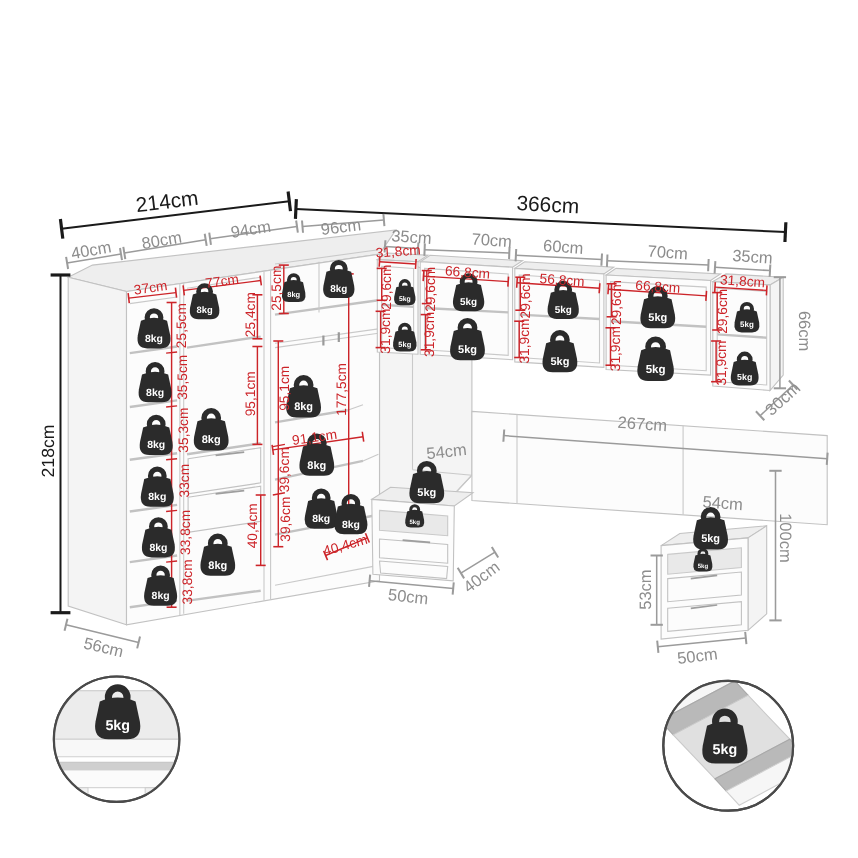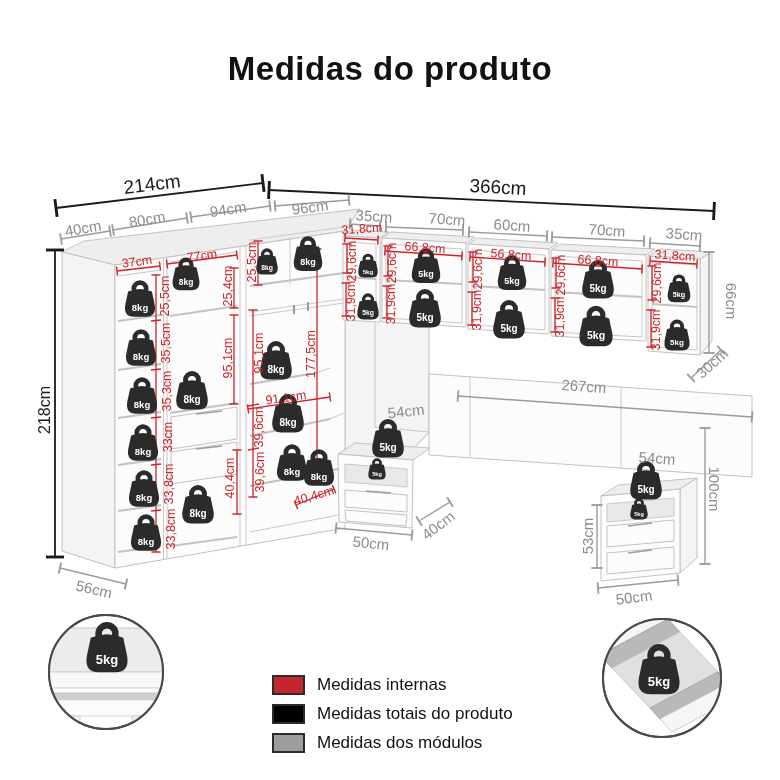--- a/index.html
+++ b/index.html
@@ -28,21 +28,20 @@
   .fur-side{fill:#f4f4f4;stroke:#c2c2c2;stroke-width:1;}
   .fur-in{fill:none;stroke:#c9c9c9;stroke-width:1;}
   .shelf{stroke:#c2c2c2;stroke-width:2.2;fill:none;}
   .niche{fill:#e9e9e9;stroke:#c9c9c9;stroke-width:1;}
 </style>
 </head>
 <body>
 
 <div id="stage">
 
-  <h1 id="page-title">Medidas do produto</h1>
 
   <svg id="scene" width="780" height="780" viewBox="0 0 780 780">
     <defs>
       <marker id="tb" markerWidth="12" markerHeight="12" refX="6" refY="6" orient="auto">
         <path d="M6,1 L6,11" stroke="#1a1a1a" stroke-width="1.6"></path>
       </marker>
       <marker id="tg" markerWidth="12" markerHeight="12" refX="6" refY="6" orient="auto">
         <path d="M6,2 L6,10" stroke="#9b9b9b" stroke-width="1.3"></path>
       </marker>
       <marker id="tr" markerWidth="10" markerHeight="10" refX="5" refY="5" orient="auto">
@@ -452,28 +451,14 @@
       <div class="dim-label internal" style="left: 478px; top: 269px; transform: translate(-50%, -50%) rotate(-90deg);">29,6cm</div>
       <div class="dim-label internal" style="left: 477px; top: 310px; transform: translate(-50%, -50%) rotate(-90deg);">31,9cm</div>
       <div class="dim-label internal" style="left: 598px; top: 261px; transform: translate(-50%, -50%) rotate(4deg);">66,8cm</div>
       <div class="dim-label internal" style="left: 561px; top: 275px; transform: translate(-50%, -50%) rotate(-90deg);">29,6cm</div>
       <div class="dim-label internal" style="left: 560px; top: 317px; transform: translate(-50%, -50%) rotate(-90deg);">31,9cm</div>
       <div class="dim-label internal" style="left: 675px; top: 256px; transform: translate(-50%, -50%) rotate(4deg);">31,8cm</div>
       <div class="dim-label internal" style="left: 657px; top: 283px; transform: translate(-50%, -50%) rotate(-90deg);">29,6cm</div>
       <div class="dim-label internal" style="left: 656px; top: 330px; transform: translate(-50%, -50%) rotate(-90deg);">31,9cm</div>
     </div>
 
-  <div id="legend">
-    <div class="legend-row">
-      <span class="legend-swatch" style="background: rgb(193, 39, 45);"></span>
-      <span class="legend-label">Medidas internas</span>
-    </div>
-    <div class="legend-row">
-      <span class="legend-swatch" style="background: rgb(0, 0, 0);"></span>
-      <span class="legend-label">Medidas totais do produto</span>
-    </div>
-    <div class="legend-row">
-      <span class="legend-swatch" style="background: rgb(157, 157, 156);"></span>
-      <span class="legend-label">Medidas dos módulos</span>
-    </div>
-  </div>
 
 </div>
 
 </body></html>

